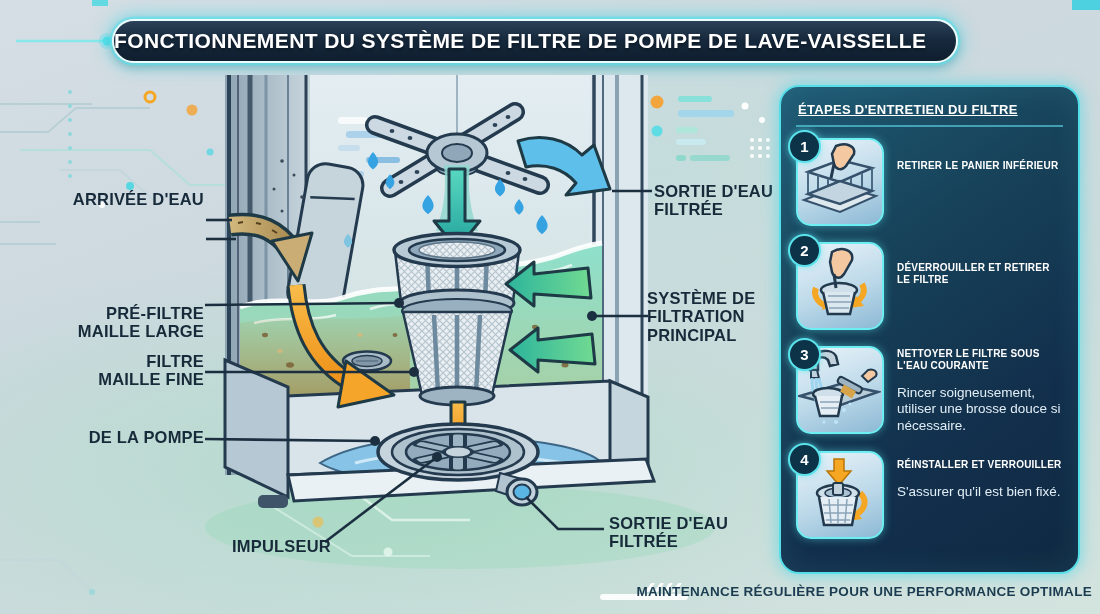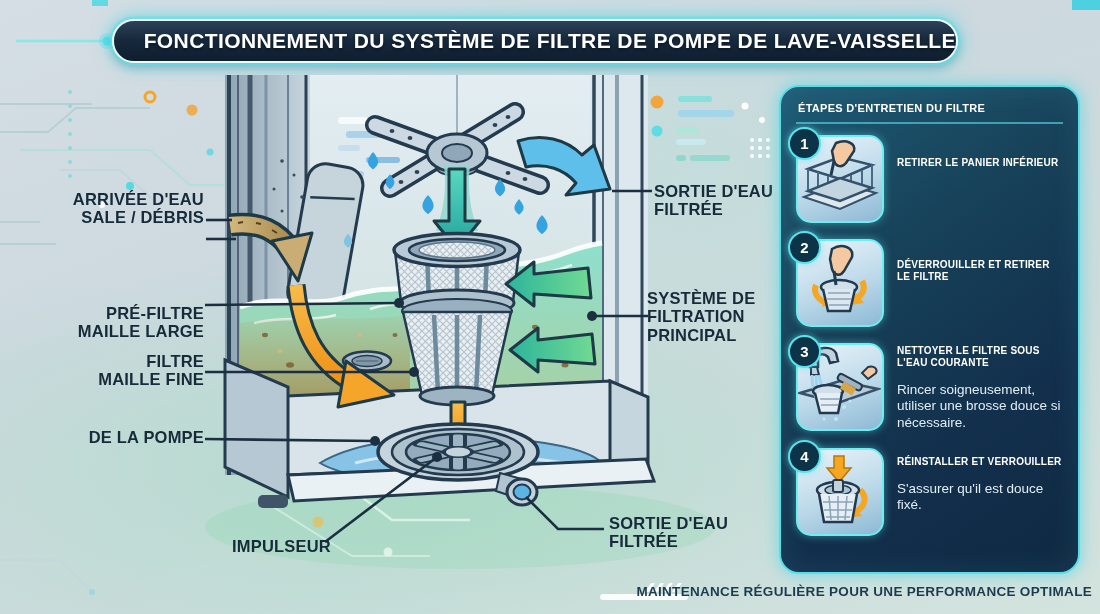--- a/index.html
+++ b/index.html
@@ -9,32 +9,32 @@
       radial-gradient(900px 340px at 32% 76%, rgba(150,220,185,.42), rgba(150,220,185,0) 62%),
       radial-gradient(620px 300px at 60% 28%, rgba(185,225,215,.45), rgba(185,225,215,0) 65%),
       linear-gradient(160deg,#d4dee4 0%,#cdd9df 38%,#cbdcdc 68%,#d3e3de 100%);}
   svg{display:block;}
   .bgdeco,.mainsvg{position:absolute;left:0;top:0;}
   .mainsvg{left:170px;top:65px;}
   .banner{position:absolute;left:112px;top:19px;width:846px;height:44px;box-sizing:border-box;
     background:linear-gradient(180deg,#2c4158 0%,#16293c 48%,#0f1e2f 100%);
     border:2px solid #eafcfd;border-radius:24px;
     box-shadow:0 0 0 2.5px rgba(90,225,235,.55),0 0 16px 5px rgba(80,215,230,.55),0 4px 10px rgba(20,40,60,.3);
-    display:flex;align-items:center;justify-content:flex-end;}
+    display:flex;align-items:center;justify-content:flex-start;}
   .banner span{color:#fff;font-weight:800;font-size:21px;letter-spacing:.4px;white-space:nowrap;
     text-shadow:0 2px 3px rgba(0,0,0,.4);}
   .lbl{position:absolute;font-weight:800;font-size:16.5px;line-height:1.12;color:#172a3a;letter-spacing:.2px;}
   .lbl-right{text-align:right;}
   .panel{position:absolute;left:779px;top:85px;width:301px;height:489px;box-sizing:border-box;
     border-radius:20px;border:2px solid #55dde8;
     background:linear-gradient(145deg,#1e5a74 0%,#174259 35%,#122f4c 70%,#0f2942 100%);
     box-shadow:0 0 14px 3px rgba(80,215,230,.55), inset 0 0 30px rgba(120,230,240,.10);
     padding:13px 15px 8px;}
-  .panel-title{color:#fff;font-weight:800;font-size:11px;letter-spacing:.3px;white-space:nowrap;
-    padding:2px 2px 8px;border-bottom:2px solid rgba(95,220,235,.6);margin-bottom:11px;}
+  .panel-title{color:#fff;font-weight:800;font-size:13px;letter-spacing:.3px;white-space:nowrap;
+    padding:2px 2px 8px;border-bottom:2px solid rgba(95,220,235,.6);margin-bottom:11px;text-decoration:underline;}
   .step{position:relative;display:flex;align-items:flex-start;gap:13px;margin-bottom:16px;}
   .thumb-wrap{position:relative;flex:0 0 auto;}
   .thumb{width:88px;height:88px;border-radius:15px;border:2.5px solid #6ceef2;box-sizing:border-box;
     background:linear-gradient(160deg,#eaf4fa 0%,#bcd9e9 55%,#8db9d5 100%);
     box-shadow:0 0 9px rgba(90,225,235,.5);overflow:hidden;}
   .badge{position:absolute;left:-8px;top:-8px;width:29px;height:29px;border-radius:50%;z-index:2;
     background:#0d3349;border:2.5px solid #5ae2ea;box-sizing:content-box;color:#fff;font-weight:800;font-size:15px;
     display:flex;align-items:center;justify-content:center;box-shadow:0 0 7px rgba(90,225,235,.65);}
   .step-text{min-width:0;}
   .step-title{color:#fff;font-weight:800;font-size:10px;line-height:1.18;letter-spacing:.2px;}
@@ -359,21 +359,20 @@
         <circle cx="267" cy="392" r="5" stroke="none"></circle>
       <line x1="442" y1="126" x2="482" y2="126"></line>
       <line x1="422" y1="251" x2="478" y2="251"></line>
         <circle cx="422" cy="251" r="5" stroke="none"></circle>
       <path d="M356,432 L388,464 L434,464" fill="none"></path>
     </g>
   </svg>
 
   <div class="lbl lbl-right" style="left:36px;top:190px;width:168px">
     <div>ARRIVÉE D'EAU</div>
-    <div>SALE / DÉBRIS</div>
   </div>
   <div class="lbl lbl-right" style="left:36px;top:304px;width:168px">
     <div>PRÉ-FILTRE</div>
     <div>MAILLE LARGE</div>
   </div>
   <div class="lbl lbl-right" style="left:36px;top:352px;width:168px">
     <div>FILTRE</div>
     <div>MAILLE FINE</div>
   </div>
   <div class="lbl lbl-right" style="left:36px;top:428px;width:168px">
@@ -492,21 +491,21 @@
             <ellipse cx="40" cy="40" rx="13" ry="5" fill="#aac2d2" stroke="#22394e" stroke-width="1.5"></ellipse>
             <rect x="35" y="30" width="10" height="12" rx="2" fill="#c2d2dc" stroke="#22394e" stroke-width="2"></rect>
             <path d="M21,44 L26,72 L54,72 L59,44" fill="#e4eef4" stroke="#22394e" stroke-width="2.5"></path>
             <path d="M25,52 L55,52 M26,60 L54,60 M28,67 L52,67" stroke="#8aa4b8" stroke-width="1.5"></path>
             <path d="M31,46 L33,70 M40,46 L40,70 M49,46 L47,70" stroke="#8aa4b8" stroke-width="1.5"></path>
           </svg>
         </div>
       </div>
       <div class="step-text" style="padding-top:8px">
         <div class="step-title">RÉINSTALLER ET VERROUILLER</div>
-        <div class="step-sub">S'assurer qu'il est douce fixé.</div>
+        <div class="step-sub">S'assurer qu'il est bien fixé.</div>
       </div>
     </div>
   </div>
 
   <div class="footer-bar"></div>
   <div class="footer-slashes">
       <i></i>
       <i></i>
       <i></i>
       <i></i>

